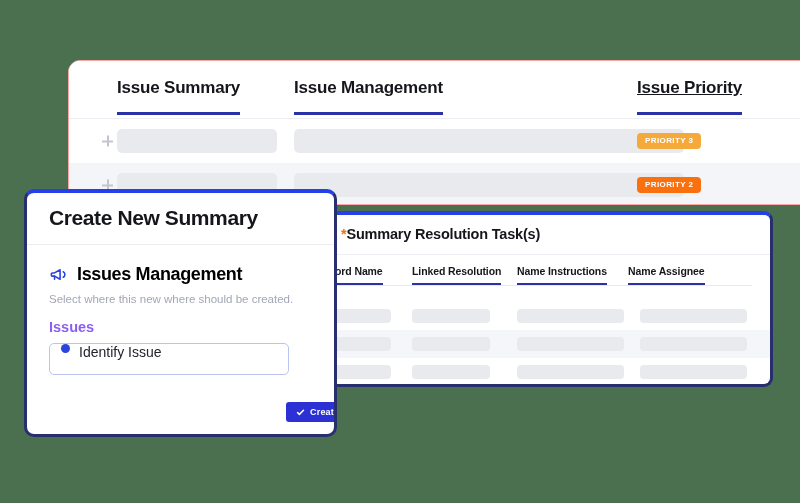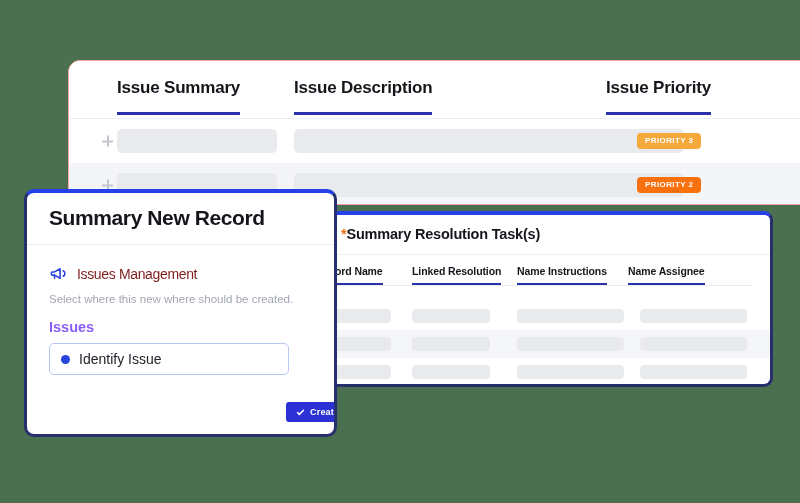--- a/index.html
+++ b/index.html
@@ -53,21 +53,21 @@
     content: "";
     position: absolute;
     left: 0;
     bottom: -17px;
     width: 100%;
     height: 3px;
     background: #2b31a8;
   }
   .ch-summary { left: 48px; }
   .ch-desc    { left: 225px; }
-  .ch-prio    { left: 537px; }
+  .ch-prio    { left: 568px; text-decoration: underline; }
 
   .issues-body {
     position: relative;
   }
   .irow {
     position: relative;
     height: 44px;
   }
   .irow.alt { background: #f4f5f9; }
 
@@ -250,23 +250,23 @@
     align-items: center;
     gap: 9px;
   }
   .megaphone-icon {
     width: 19px;
     height: 19px;
     color: #2b44de;
     flex: none;
   }
   .section-title {
-    font-size: 14px;
-    font-weight: normal;
-    color: #7f1d1d;
+    font-size: 18px;
+    font-weight: bold;
+    color: #000000;
     letter-spacing: -0.35px;
     white-space: nowrap;
   }
   .section-sub {
     position: absolute;
     left: 22px;
     top: 100px;
     font-size: 11.5px;
     color: #a3a7b4;
     white-space: nowrap;
@@ -284,21 +284,20 @@
     position: absolute;
     left: 22px;
     top: 150px;
     width: 240px;
     height: 32px;
     border: 1px solid #b9c4f0;
     border-radius: 5px;
     background: #ffffff;
     box-sizing: border-box;
     display: flex;
-    align-items: center;
     gap: 9px;
     padding-left: 11px;
   }
   .radio-dot {
     width: 9px;
     height: 9px;
     border-radius: 50%;
     background: #2b44de;
     flex: none;
   }
@@ -332,21 +331,21 @@
 </style>
 </head>
 <body>
 
 <div class="stage">
 
   <div class="issues-card">
 
     <div class="issues-head">
       <div class="col-head ch-summary">Issue Summary</div>
-      <div class="col-head ch-desc">Issue Description</div>
+      <div class="col-head ch-desc">Issue Management</div>
       <div class="col-head ch-prio">Issue Priority</div>
     </div>
 
     <div class="issues-body">
 
       <div class="irow">
         <span class="plus-icon"></span>
         <span class="skel sk-summary"></span>
         <span class="skel sk-desc"></span>
         <span class="badge" style="background: rgb(246, 169, 59);">PRIORITY 3</span>
@@ -400,21 +399,21 @@
         <span class="lr-skel lrs2"></span>
         <span class="lr-skel lrs3"></span>
       </div>
     </div>
 
   </div>
 
   <div class="create-card">
 
     <div class="create-head">
-      <div class="create-title">Summary New Record</div>
+      <div class="create-title">Create New Summary</div>
     </div>
 
     <div class="section-row">
       <span class="megaphone-icon">
         <svg viewBox="0 0 24 24" width="19" height="19" fill="none" stroke="currentColor" stroke-width="2" stroke-linecap="round" stroke-linejoin="round">
           <path d="M3 11v2a1 1 0 0 0 1 1h3l7 4V6l-7 4H4a1 1 0 0 0-1 1z"></path>
           <path d="M18 8.5a4 4 0 0 1 0 7"></path>
           <path d="M7 14v4"></path>
         </svg>
       </span>

